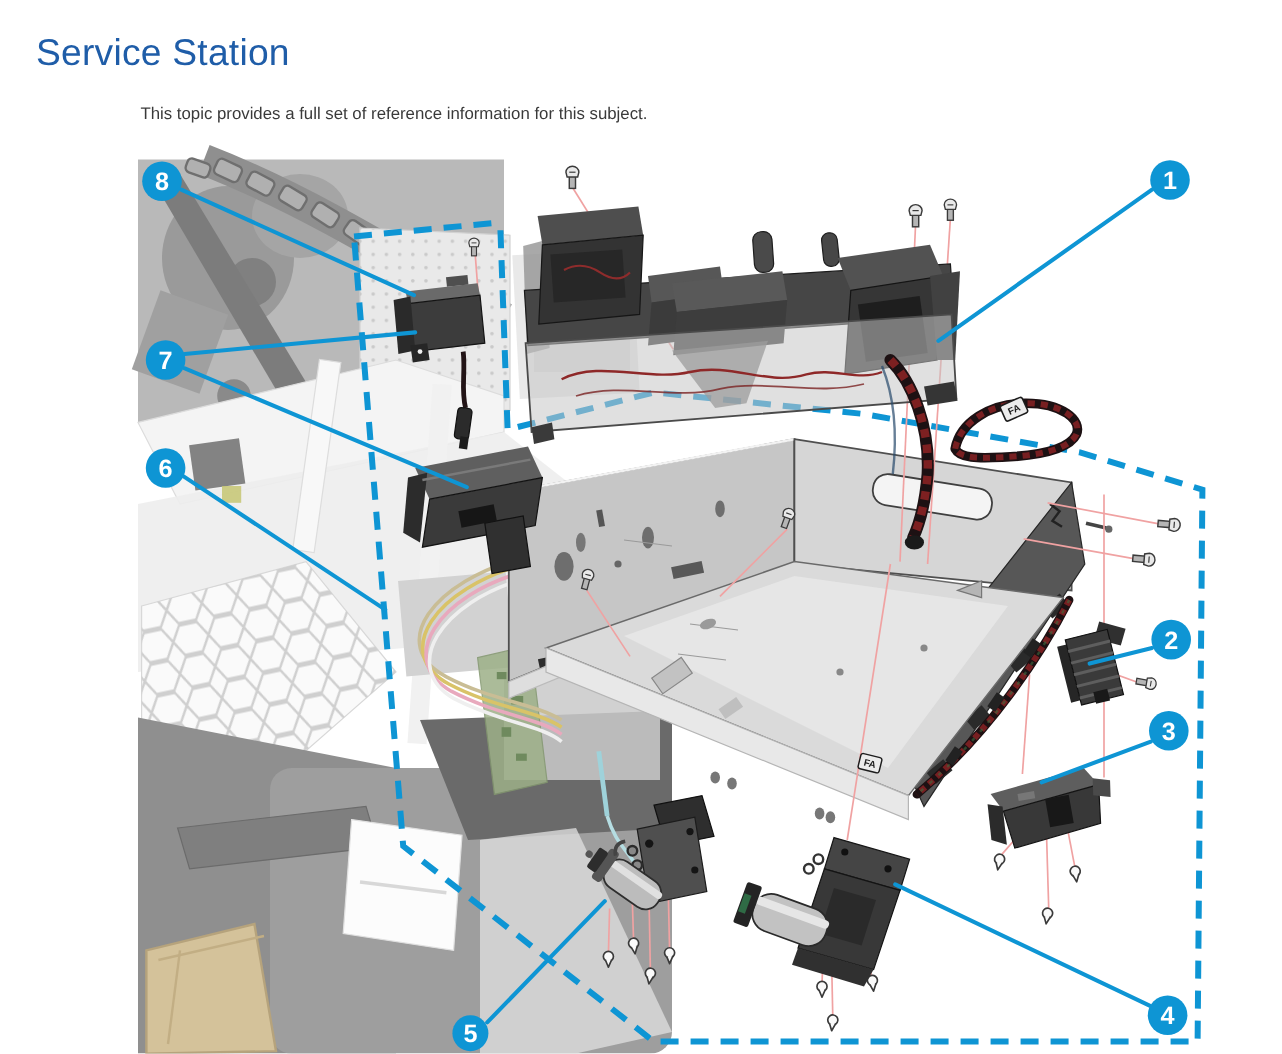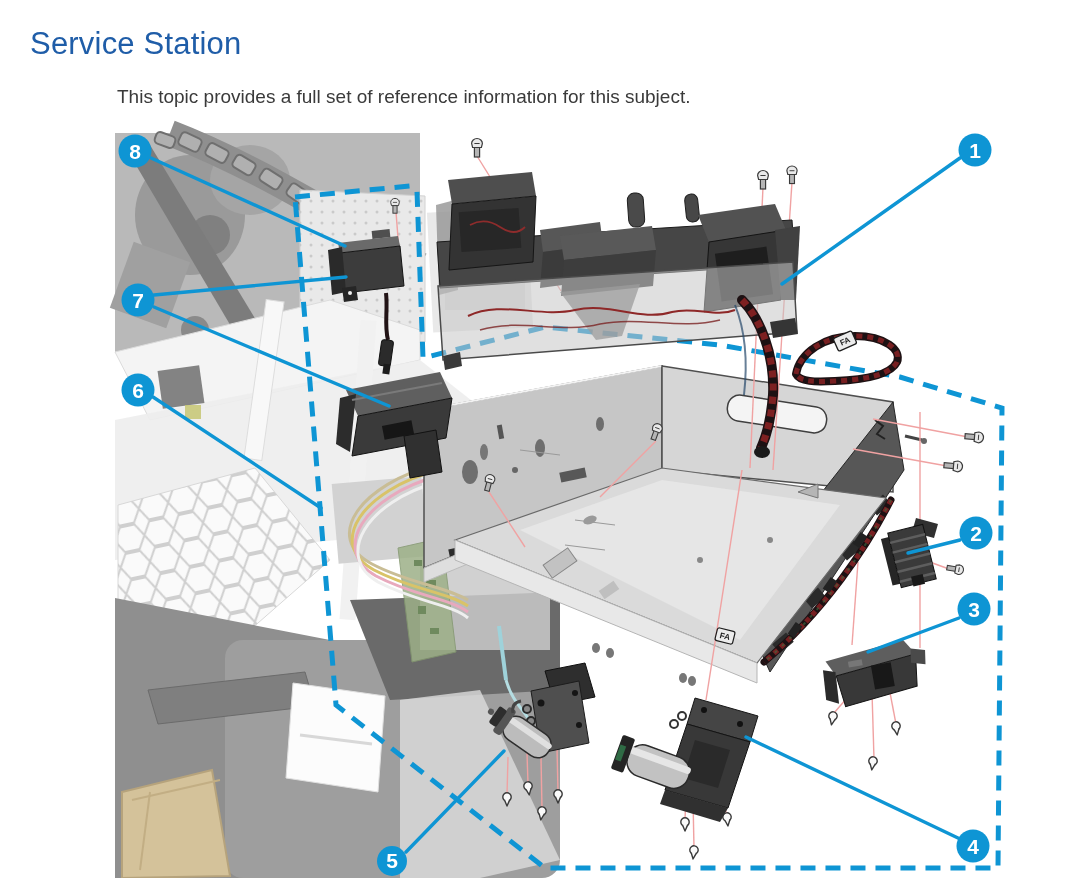--- a/index.html
+++ b/index.html
@@ -1,21 +1,21 @@
 <!DOCTYPE html>
 <html><head>
 <meta charset="utf-8">
 <style>
   html,body{width:1068px;height:878px;margin:0;background:#ffffff;overflow:hidden;
     font-family:"Liberation Sans", sans-serif;}
   .page{position:relative;width:856px;height:878px;}
   .diagram-svg{position:absolute;left:0;top:0;width:1068px;height:878px;}
   .page-title{position:absolute;left:30px;top:26px;margin:0;font-size:31px;font-weight:500;
     letter-spacing:.2px;color:#1f5da8;z-index:2;}
-  .page-subtitle{position:absolute;left:117px;top:86px;margin:0;font-size:19px;color:#3a3a3a;z-index:2;}
+  .page-subtitle{position:absolute;left:117px;top:86px;margin:0;font-size:14px;color:#3a3a3a;z-index:2;}
   .callout text{fill:#ffffff;font:600 21px "Liberation Sans", sans-serif;text-anchor:middle;}
   .fa-tag text{fill:#1c1c1c;font:700 8px "Liberation Sans", sans-serif;text-anchor:middle;}
 </style>
 </head>
 <body>
 
 <div class="page">
   <h1 class="page-title">Service Station</h1>
   <p class="page-subtitle">This topic provides a full set of reference information for this subject.</p>
 

